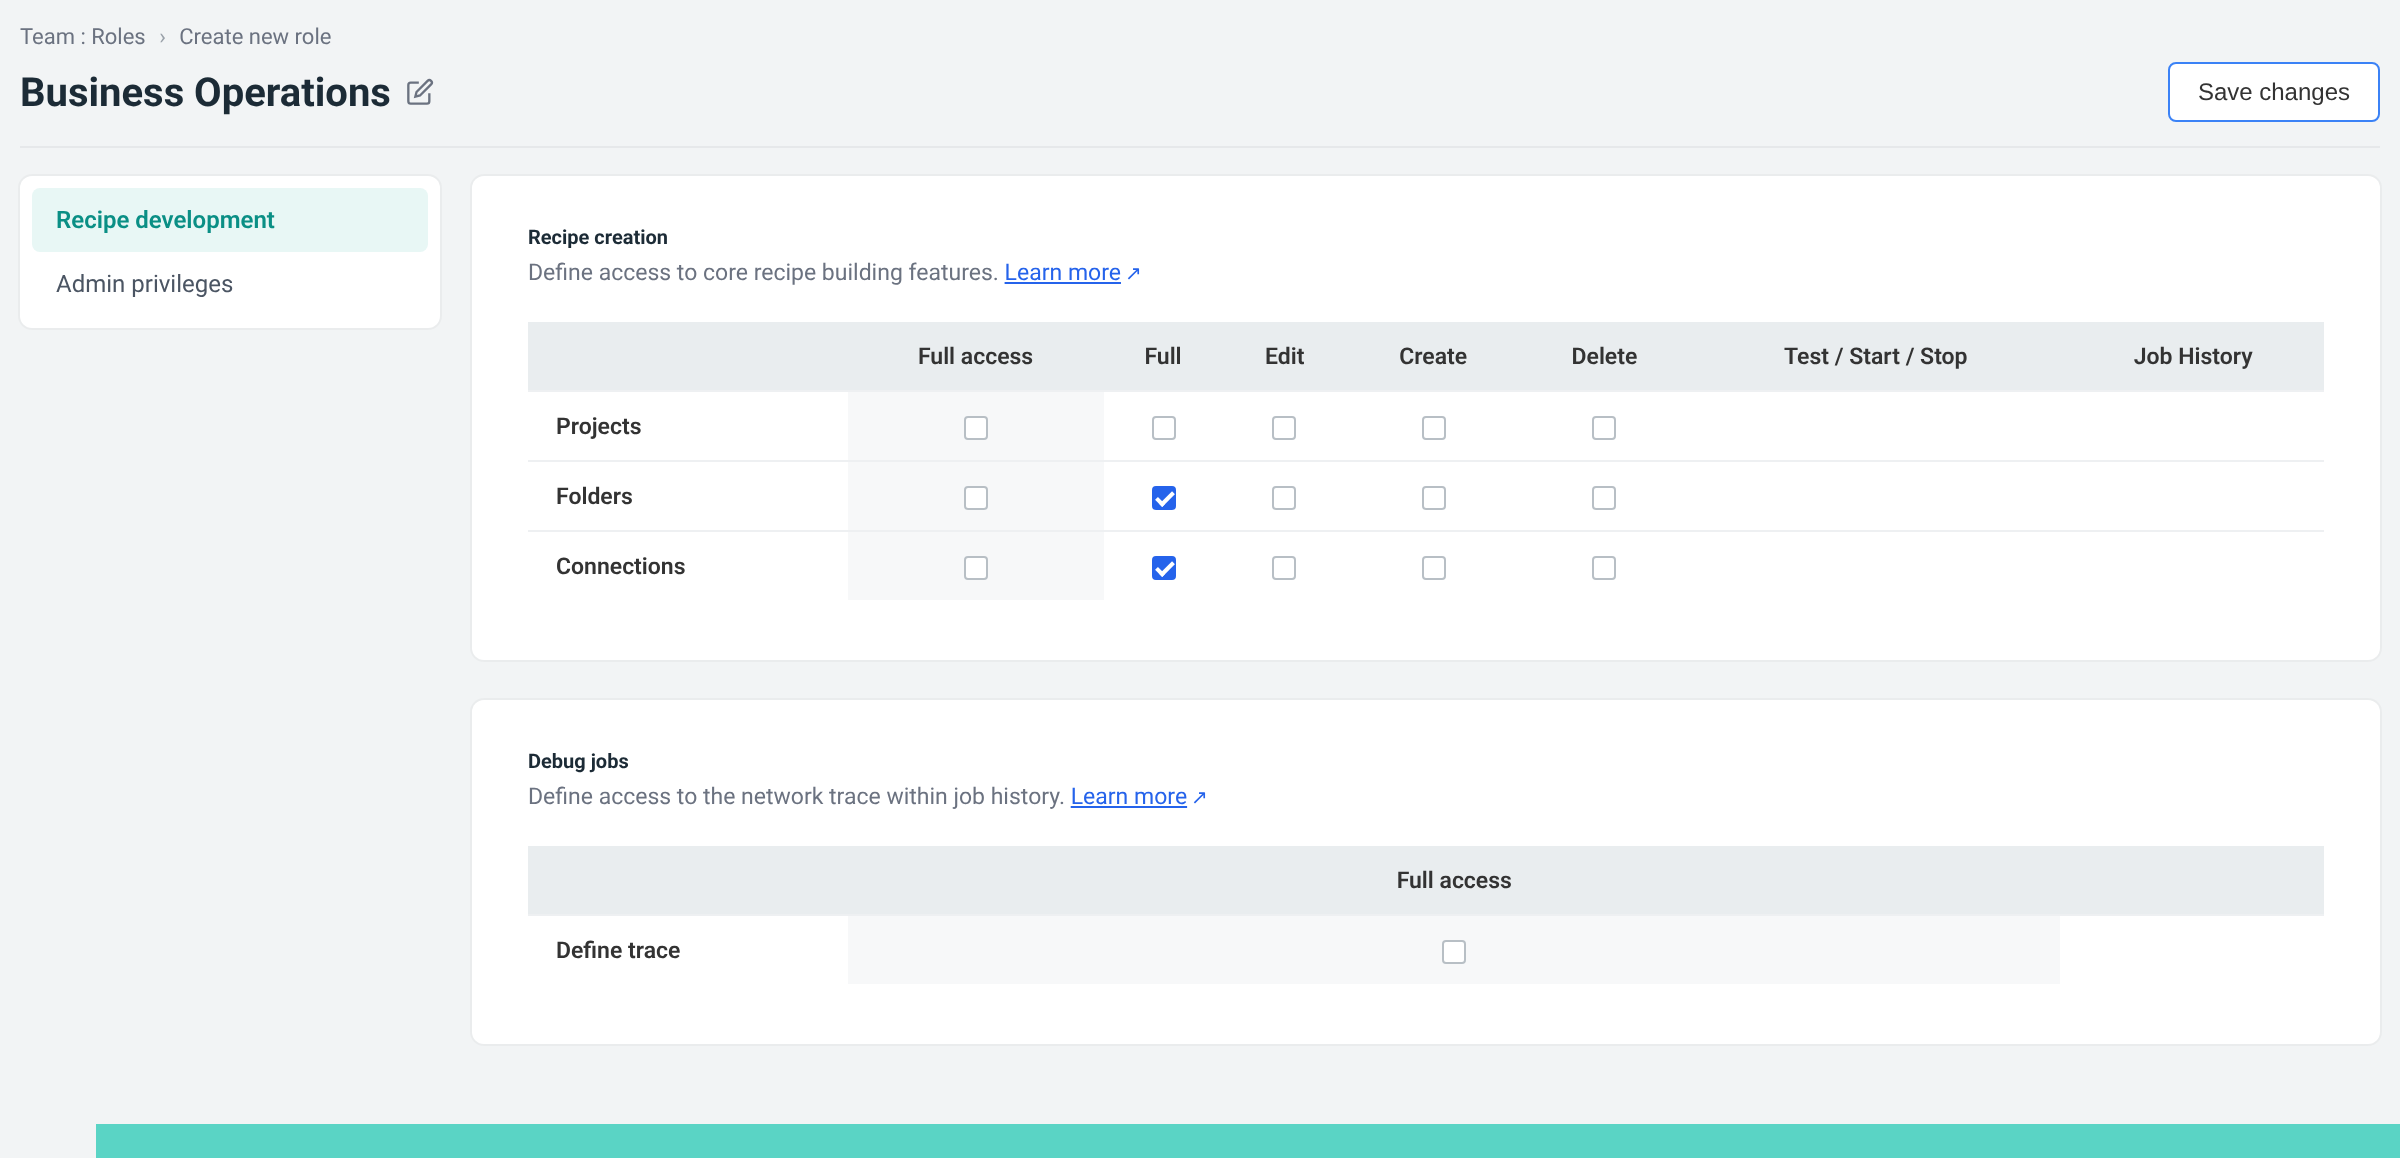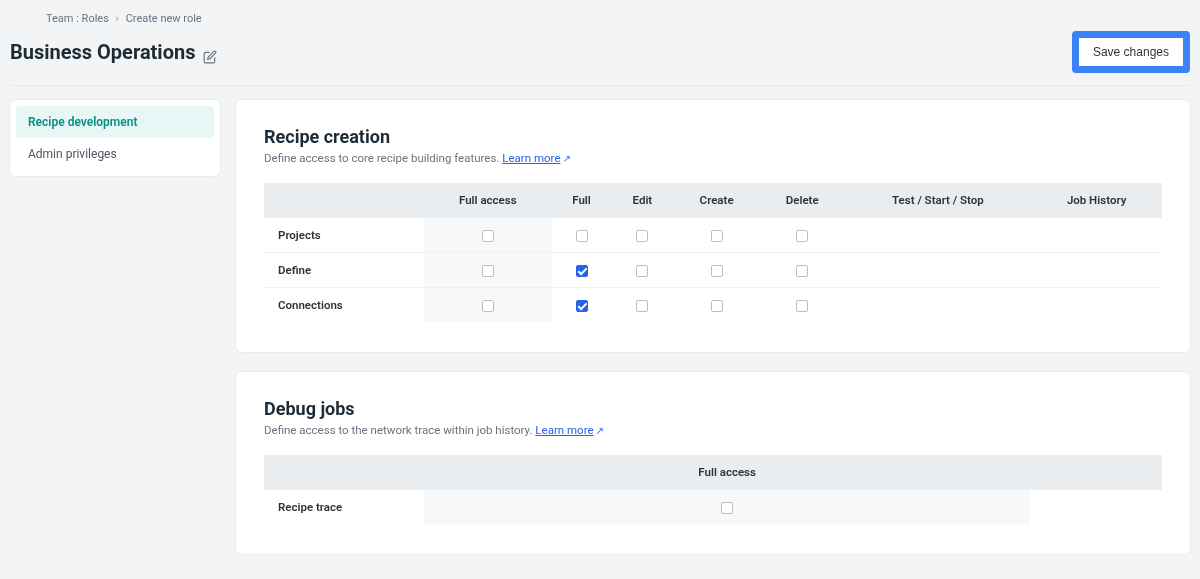--- a/index.html
+++ b/index.html
@@ -25,37 +25,36 @@
   .top-area {
     position: relative;
     z-index: 2;
     padding: 12px 10px 0 10px;
     background: #f2f4f5;
   }
   .breadcrumb {
     font-size: 11px;
     color: #6b7280;
     margin-bottom: 6px;
-    margin-left: 36px;
   }
   .breadcrumb a { color: #6b7280; text-decoration: none; }
   .breadcrumb .sep { margin: 0 4px; color: #9aa1a9; }
   .title-row {
     display: flex;
     align-items: center;
     justify-content: space-between;
     padding-bottom: 12px;
     border-bottom: 1px solid #e6e8ea;
   }
-  .title-left { display: flex; align-items: flex-end; gap: 8px; }
+  .title-left { display: flex; align-items: center; gap: 8px; }
   .page-title { font-size: 20px; font-weight: 700; color: #1c2b36; }
   .edit-icon { width: 14px; height: 14px; color: #6b7280; cursor: pointer; }
   .save-btn {
     background: #fff;
-    border: 7px solid #3b82f6;
+    border: 1px solid #3b82f6;
     border-radius: 4px;
     padding: 7px 14px;
     font-size: 12px;
     color: #333;
     cursor: pointer;
   }
   .content-wrap {
     position: relative;
     z-index: 1;
     display: flex;
@@ -92,21 +91,21 @@
     flex-direction: column;
     gap: 20px;
     padding-bottom: 40px;
   }
   .panel {
     background: #fff;
     border-radius: 6px;
     padding: 26px 28px 30px 28px;
     box-shadow: 0 0 0 1px rgba(0,0,0,0.03);
   }
-  .section-title { font-size: 18px; font-weight: 700; color: #1c2b36; margin-bottom: 4px; }
+  .section-title { font-size: 10px; font-weight: 700; color: #1c2b36; margin-bottom: 4px; }
   .section-desc { font-size: 11.5px; color: #6b7280; margin-bottom: 18px; }
   .section-desc a { color: #2563eb; text-decoration: underline; }
   .ext-icon { font-size: 10px; color: #2563eb; margin-left: 2px; }
   table.perm {
     width: 100%;
     border-collapse: collapse;
     font-size: 11.5px;
   }
   table.perm thead th {
     background: #e9edef;
@@ -213,21 +212,21 @@
               <td>Projects</td>
               <td class="fa-col"><span class="chk"></span></td>
               <td><span class="chk"></span></td>
               <td><span class="chk"></span></td>
               <td><span class="chk"></span></td>
               <td><span class="chk"></span></td>
               <td class=" empty-cell"></td>
               <td class=" empty-cell"></td>
             </tr>
             <tr>
-              <td>Define</td>
+              <td>Folders</td>
               <td class="fa-col"><span class="chk"></span></td>
               <td><span class="chk checked"></span></td>
               <td><span class="chk"></span></td>
               <td><span class="chk"></span></td>
               <td><span class="chk"></span></td>
               <td class=" empty-cell"></td>
               <td class=" empty-cell"></td>
             </tr>
             <tr>
               <td>Connections</td>
@@ -251,21 +250,21 @@
       <table class="perm">
         <thead>
           <tr>
             <th></th>
             <th>Full access</th>
             <th style="width:auto"></th>
           </tr>
         </thead>
         <tbody id="dj-body">
             <tr>
-              <td>Recipe trace</td>
+              <td>Define trace</td>
               <td class="fa-col"><span class="chk"></span></td>
               <td></td>
             </tr>
           </tbody>
       </table>
     </section>
   </div>
 </div>
 
 </body></html>

